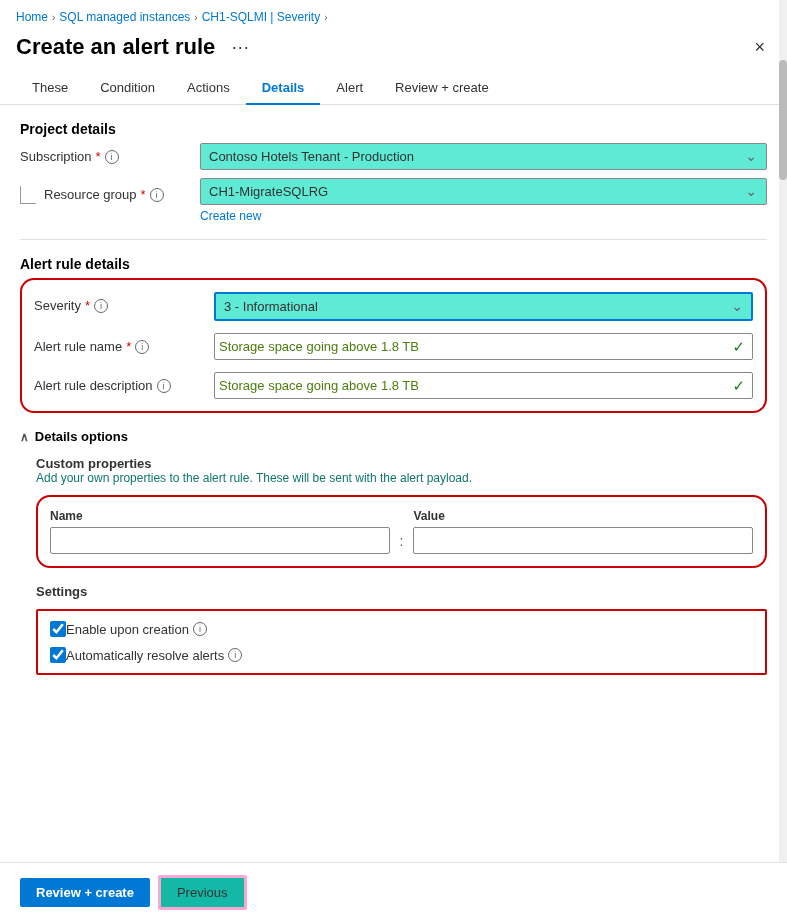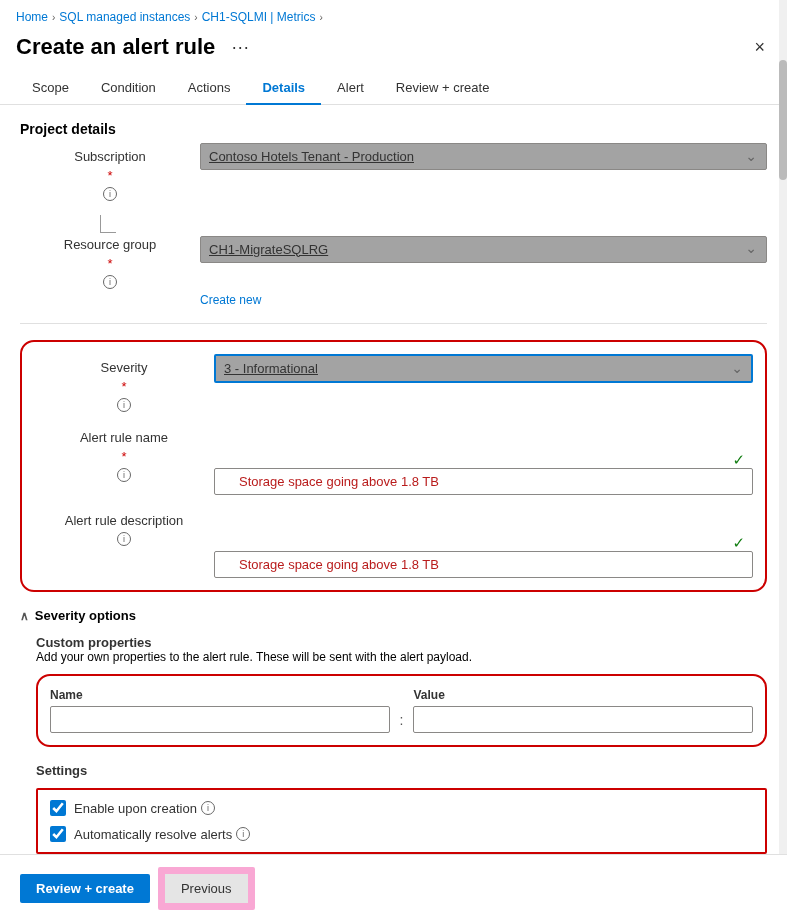--- a/index.html
+++ b/index.html
@@ -104,21 +104,20 @@
       margin-bottom: 14px;
     }
     .form-label {
       font-size: 13px;
       color: #333;
       min-width: 180px;
       padding-top: 6px;
       display: flex;
       align-items: center;
       gap: 4px;
-      flex-direction: column;
     }
     .required { color: #c00; }
     .info-icon {
       display: inline-flex;
       align-items: center;
       justify-content: center;
       width: 14px;
       height: 14px;
       border: 1px solid #666;
       border-radius: 50%;
@@ -127,52 +126,50 @@
       cursor: pointer;
     }
     .form-control-wrap { flex: 1; }
 
     .select-box {
       width: 100%;
       padding: 5px 30px 5px 8px;
       border: 1px solid #8a8886;
       border-radius: 2px;
       font-size: 13px;
-      background: #a3a3a3;
+      background: #5eead4;
       appearance: none;
       cursor: pointer;
       color: #333;
       position: relative;
-      text-decoration: underline;
     }
     .select-wrapper {
       position: relative;
       width: 100%;
     }
     .select-wrapper::after {
       content: '⌄';
       position: absolute;
       right: 10px;
       top: 50%;
       transform: translateY(-55%);
       pointer-events: none;
       color: #666;
       font-size: 14px;
     }
     .input-with-check {
       position: relative;
     }
     .input-with-check input {
       width: 100%;
-      padding: 5px 30px 5px 24px;
+      padding: 5px 30px 5px 4px;
       border: 1px solid #8a8886;
       border-radius: 2px;
       font-size: 13px;
-      color: #b91c1c;
-      margin-top: 44px;
+      color: #4d7c0f;
     }
     .input-with-check .check-icon {
       position: absolute;
       right: 8px;
       top: 50%;
       transform: translateY(-50%);
       color: #107c10;
       font-size: 15px;
     }
 
@@ -226,21 +223,21 @@
       color: #555;
     }
 
     .custom-props-title {
       font-weight: 700;
       font-size: 13px;
       margin-bottom: 0;
     }
     .custom-props-desc {
       font-size: 12px;
-      color: #000000;
+      color: #0f766e;
       margin-bottom: 10px;
     }
     .custom-props-header {
       display: flex;
       font-size: 12px;
       font-weight: 600;
       color: #333;
       margin-bottom: 4px;
     }
     .custom-props-header .col-name { flex: 1; }
@@ -265,21 +262,20 @@
 
     .settings-title {
       font-weight: 700;
       font-size: 13px;
       margin-bottom: 10px;
     }
 
     .checkbox-row {
       display: flex;
       align-items: center;
-      gap: 8px;
       margin-bottom: 10px;
     }
     .checkbox-row input[type="checkbox"] {
       width: 16px;
       height: 16px;
       accent-color: #0078d4;
       cursor: pointer;
     }
     .checkbox-label {
       font-size: 13px;
@@ -337,51 +333,51 @@
       background: #0078d4;
       color: #fff;
       border: none;
       padding: 7px 16px;
       font-size: 13px;
       font-weight: 600;
       cursor: pointer;
       border-radius: 2px;
     }
     .btn-secondary {
-      background: #e5e5e5;
-      color: #333;
-      border: 7px solid #f9a8d4;
+      background: #14b8a6;
+      color: #333;
+      border: 3px solid #f9a8d4;
       padding: 7px 16px;
       font-size: 13px;
       cursor: pointer;
       border-radius: 2px;
     }
   </style>
 </head>
 <body>
 
 <div class="breadcrumb">
   <a>Home</a>
   <span class="chevron">›</span>
   <a>SQL managed instances</a>
   <span class="chevron">›</span>
-  <a>CH1-SQLMI | Metrics</a>
+  <a>CH1-SQLMI | Severity</a>
   <span class="chevron">›</span>
 </div>
 
 <div class="page-header">
   <div class="page-title-row">
     <span class="page-title">Create an alert rule</span>
     <button class="ellipsis-btn">···</button>
   </div>
   <button class="close-btn">×</button>
 </div>
 
 <div class="tabs">
-  <div class="tab">Scope</div>
+  <div class="tab">These</div>
   <div class="tab">Condition</div>
   <div class="tab">Actions</div>
   <div class="tab active">Details</div>
   <div class="tab">Alert</div>
   <div class="tab">Review + create</div>
 </div>
 
 <div class="content">
 
   <div class="section-title">Project details</div>
@@ -409,20 +405,21 @@
     <div class="form-control-wrap">
       <div class="select-wrapper">
         <select class="select-box"><option>CH1-MigrateSQLRG</option></select>
       </div>
     </div>
   </div>
   <a class="create-new">Create new</a>
 
   <hr class="divider">
 
+  <div class="section-title">Alert rule details</div>
 
   <div class="red-bordered">
 
     <div class="form-row" style="margin-bottom:12px;">
       <div class="form-label">
         <span>Severity</span>
         <span class="required">*</span>
         <span class="info-icon">i</span>
       </div>
       <div class="form-control-wrap">
@@ -456,21 +453,21 @@
           <input type="text" value="Storage space going above 1.8 TB" style="">
           <span class="check-icon">✓</span>
         </div>
       </div>
     </div>
 
   </div>
 
   <div class="advanced-toggle">
     <span class="caret">∧</span>
-    <span>Severity options</span>
+    <span>Details options</span>
   </div>
 
   <div style="margin-left: 16px;">
     <div class="custom-props-title">Custom properties</div>
     <div class="custom-props-desc">Add your own properties to the alert rule. These will be sent with the alert payload.</div>
 
     <div class="red-bordered">
       <div class="custom-props-header">
         <div class="col-name">Name</div>
         <div style="width:24px;"></div>

